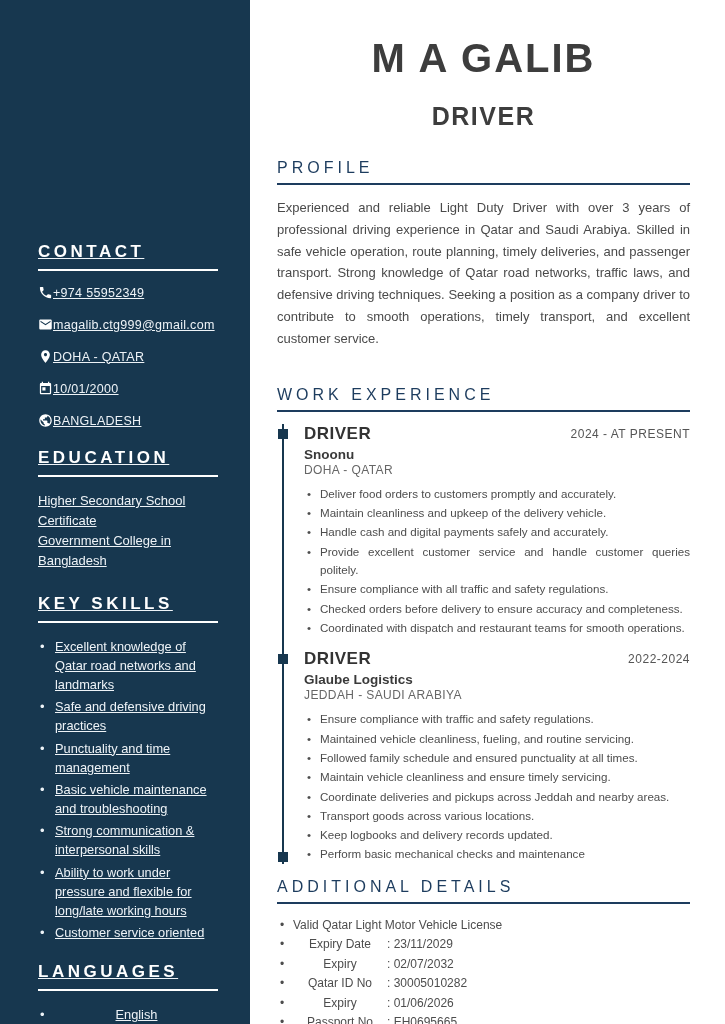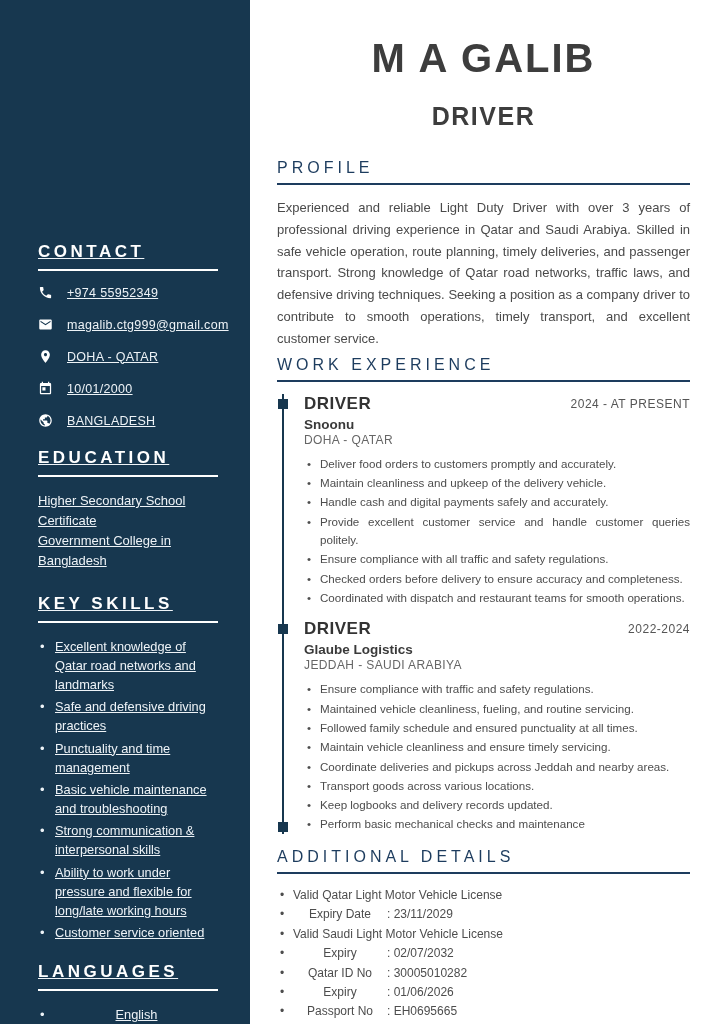--- a/index.html
+++ b/index.html
@@ -29,21 +29,20 @@
     font-weight: bold;
     letter-spacing: 3.5px;
     padding-bottom: 7px;
     border-bottom: 2px solid #ffffff;
     margin-bottom: 14px;
   }
   .contact-list { list-style: none; }
   .contact-row {
     display: flex;
     align-items: center;
-    gap: 14px;
     margin-bottom: 17px;
     font-size: 12.5px;
     letter-spacing: 0.3px;
   }
   .contact-row .cicon { width: 15px; height: 15px; flex: 0 0 15px; display: inline-flex; }
   .contact-row .cicon svg { width: 15px; height: 15px; fill: #ffffff; }
 
   .edu-list { list-style: none; font-size: 13px; line-height: 1.55; margin-bottom: 22px; }
   .section-gap { margin-top: 20px; }
 
@@ -95,21 +94,21 @@
     margin-bottom: 12px;
   }
   .profile-section { margin-top: 28px; }
   .profile-text {
     font-size: 13px;
     line-height: 1.68;
     color: #4a4a4a;
     text-align: justify;
   }
 
-  .experience-section { margin-top: 6px; }
+  .experience-section { margin-top: 36px; }
   .timeline {
     position: relative;
     margin-left: 5px;
     padding-left: 20px;
     border-left: 2px solid #17374F;
   }
   .timeline::after {
     content: "";
     position: absolute;
     left: -6px;
@@ -316,21 +315,20 @@
         </article>
 
       </div>
     </section>
 
     <section class="details-section">
       <h2 class="m-heading">ADDITIONAL DETAILS</h2>
       <ul class="details-list">
           <li><span class="detail-label no-value">Valid Qatar Light Motor Vehicle License</span></li>
           <li><span class="detail-label">Expiry Date</span><span class="detail-value">:  23/11/2029</span></li>
-          <li><span class="detail-label no-value">Valid Saudi Light Motor Vehicle License</span></li>
           <li><span class="detail-label">Expiry</span><span class="detail-value">:  02/07/2032</span></li>
           <li><span class="detail-label">Qatar ID No</span><span class="detail-value">:  30005010282</span></li>
           <li><span class="detail-label">Expiry</span><span class="detail-value">:  01/06/2026</span></li>
           <li><span class="detail-label">Passport No</span><span class="detail-value">:  EH0695665</span></li>
         </ul>
     </section>
 
   </main>
 </div>
 

